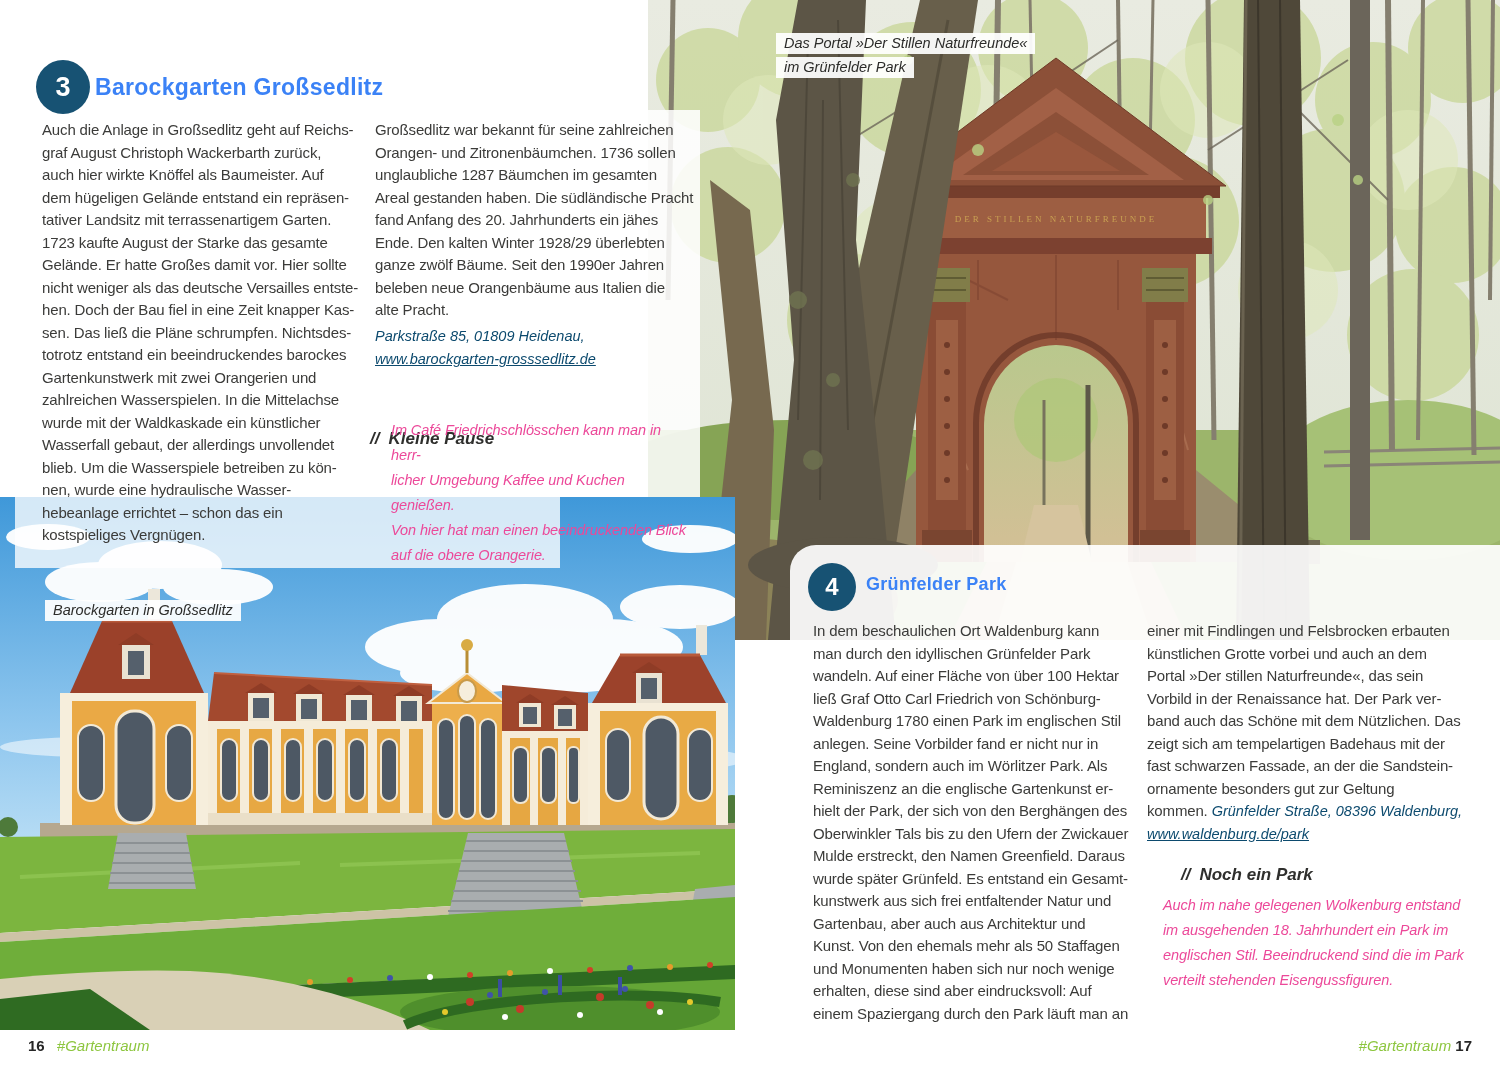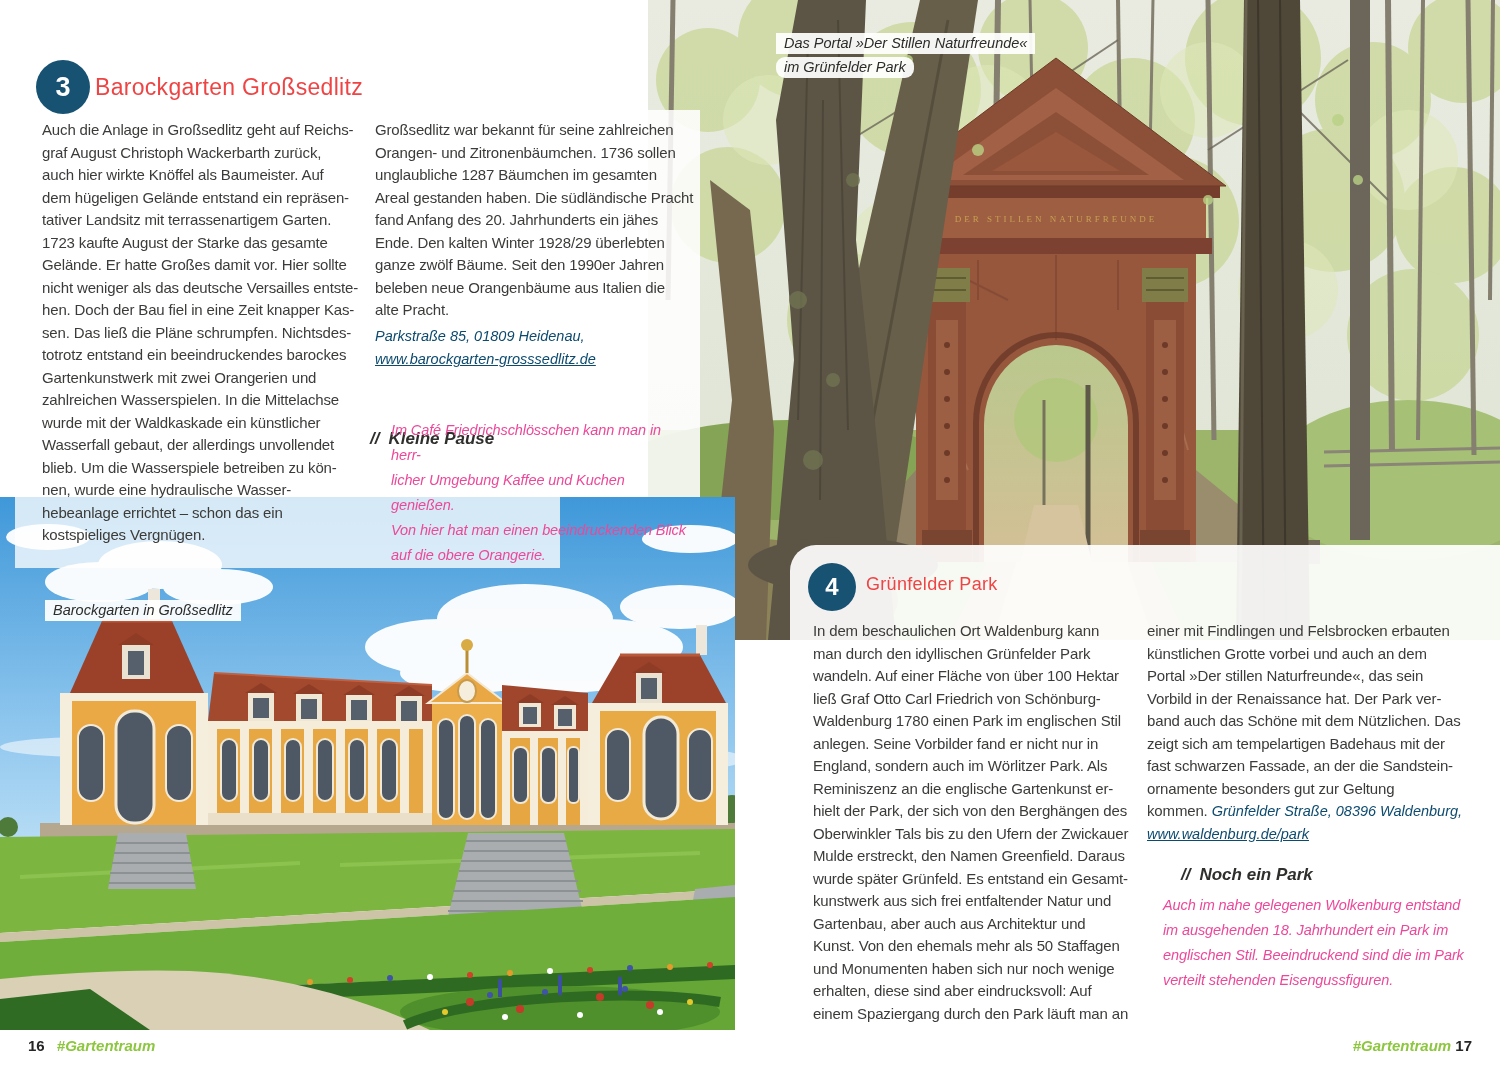--- a/index.html
+++ b/index.html
@@ -10,41 +10,41 @@
   .abs{position:absolute;}
   .body-text{
     font-size:15px;line-height:22.5px;letter-spacing:-0.15px;
     color:#3b3b39;white-space:pre-line;
   }
   .section-circle{
     border-radius:50%;background:#175273;color:#ffffff;font-weight:bold;
     display:flex;align-items:center;justify-content:center;z-index:10;
   }
   .section-title{
-    font-weight:normal;color:#ef4444;letter-spacing:0.3px;z-index:10;
+    font-weight:bold;color:#3b82f6;letter-spacing:0.3px;z-index:10;
   }
   .addr{font-style:italic;color:#0c4a6e;font-size:14.5px;line-height:23px;z-index:10;}
   .addr-link{text-decoration:underline;cursor:pointer;}
   .tip-head{z-index:10;font-style:italic;font-weight:bold;color:#2f2f2d;font-size:17px;}
   .tip-head .slashes{margin-right:9px;}
   .tip-body{
     z-index:10;font-style:italic;font-size:14.5px;line-height:25px;color:#ec4899;white-space:pre-line;letter-spacing:-0.1px;
   }
   .caption{
     z-index:10;font-style:italic;font-size:14.5px;color:#2c2c2a;
     background:rgba(255,255,255,0.93);padding:2px 8px 3px 8px;white-space:nowrap;
   }
   .overlay{background:rgba(255,255,255,0.87);}
   .right-panel{
     left:790px;top:545px;width:710px;height:526px;
     background:rgba(255,255,255,0.92);border-top-left-radius:26px;z-index:5;
   }
   .footer{z-index:12;font-size:15px;white-space:nowrap;}
   .footer .pagenum{font-weight:bold;color:#262626;}
-  .footer .hashtag{font-weight:bold;font-style:italic;color:#8dc63f;}
+  .footer .hashtag{font-weight:normal;font-style:italic;color:#8dc63f;}
   .photo{overflow:hidden;}
   .photo svg{display:block;}
   .z10{z-index:10;}
 </style>
 </head>
 <body>
 
 <div class="abs photo" style="left:648px;top:0;width:852px;height:640px;z-index:1;">
 <svg width="852" height="640" viewBox="0 0 852 640" preserveAspectRatio="none">
   <defs>
@@ -474,21 +474,21 @@
 
 <div class="abs tip-head" style="left:370px;top:389px;margin-top:40px;">
   <span class="slashes">//</span><span>Kleine Pause</span>
 </div>
 <div class="abs tip-body" style="left:391px;top:418px;width:300px;">Im Café Friedrichschlösschen kann man in herr-
 licher Umgebung Kaffee und Kuchen genießen.
 Von hier hat man einen beeindruckenden Blick
 auf die obere Orangerie.</div>
 
 <div class="abs caption" style="left:776px;top:33px;">Das Portal »Der Stillen Naturfreunde«</div>
-<div class="abs caption" style="left:776px;top:57px;border-radius:9px;">im Grünfelder Park</div>
+<div class="abs caption" style="left:776px;top:57px;">im Grünfelder Park</div>
 <div class="abs caption" style="left:45px;top:600px;">Barockgarten in Großsedlitz</div>
 
 <div class="abs section-circle" style="left:808px;top:563px;width:48px;height:48px;font-size:24px;">
   <span>4</span>
 </div>
 <div class="abs section-title" style="left:866px;top:574px;font-size:18px;">Grünfelder Park</div>
 
 <div class="abs body-text z10" style="left:813px;top:620px;width:322px;">In dem beschaulichen Ort Waldenburg kann
 man durch den idyllischen Grünfelder Park
 wandeln. Auf einer Fläche von über 100 Hektar

